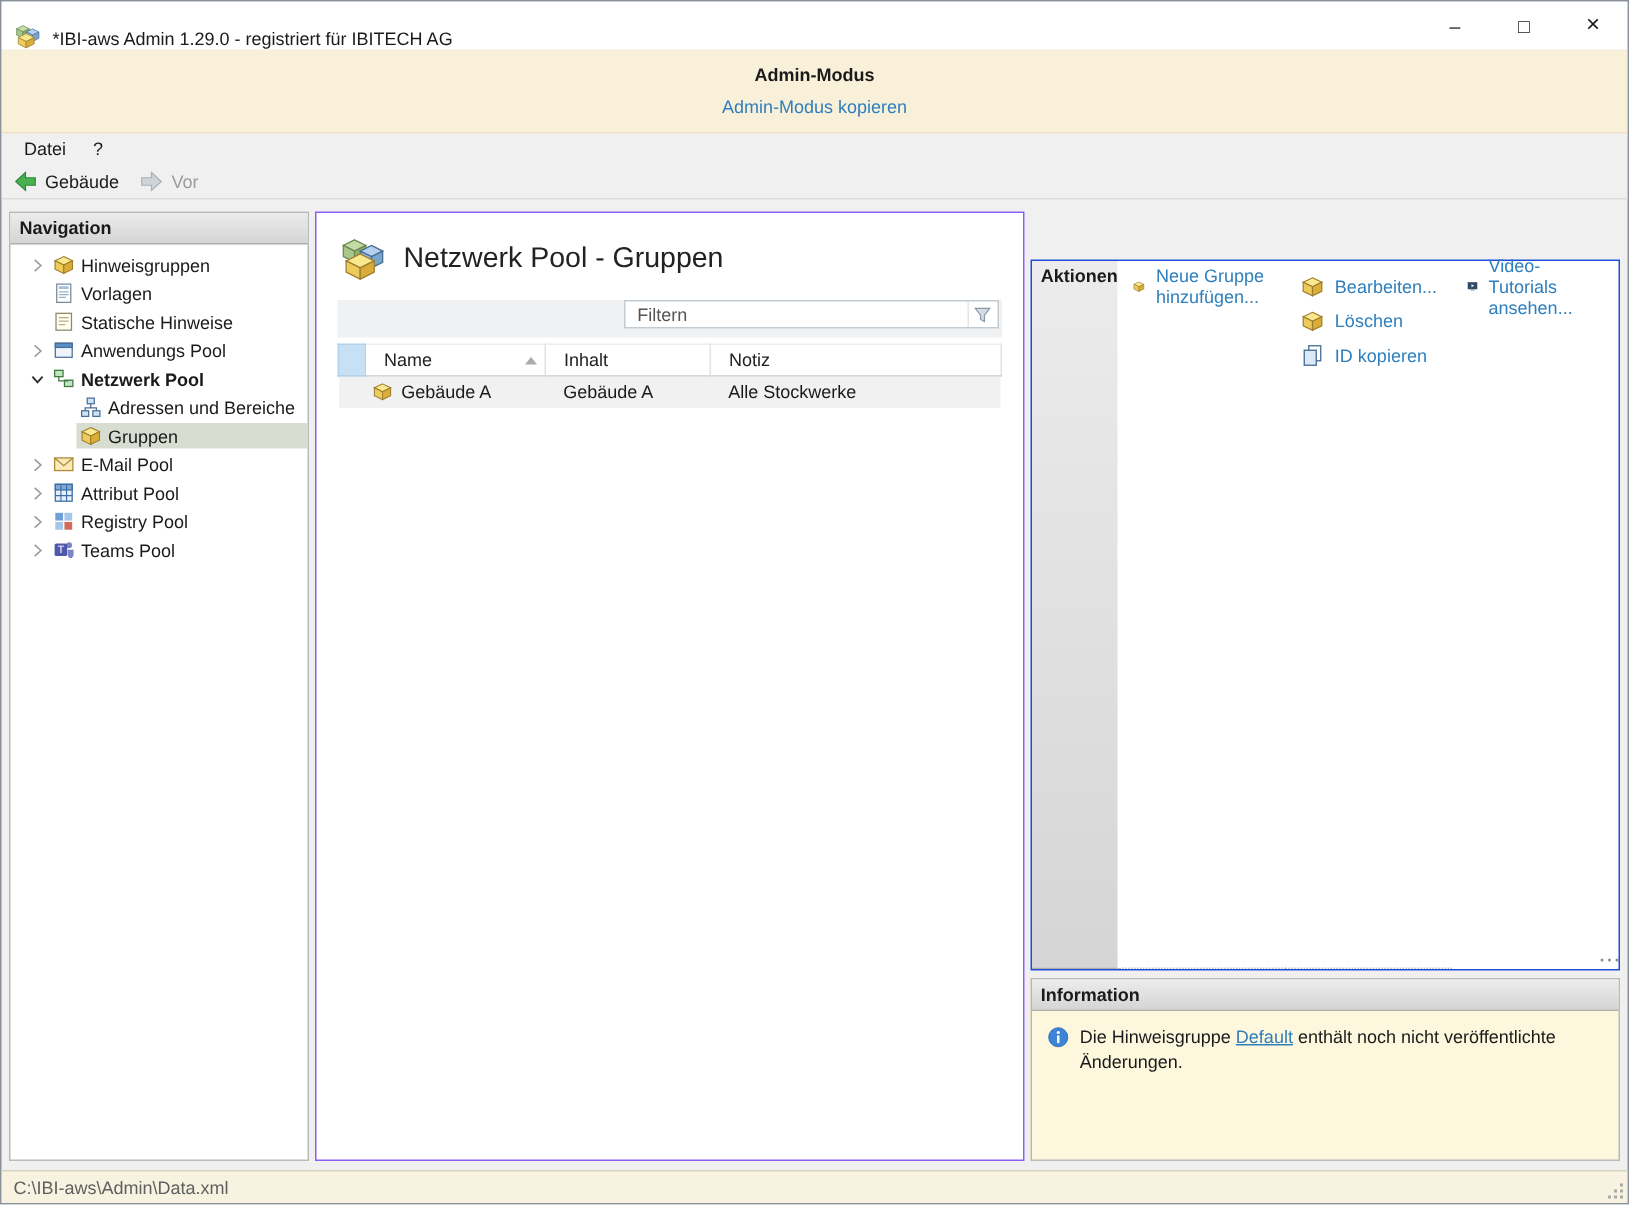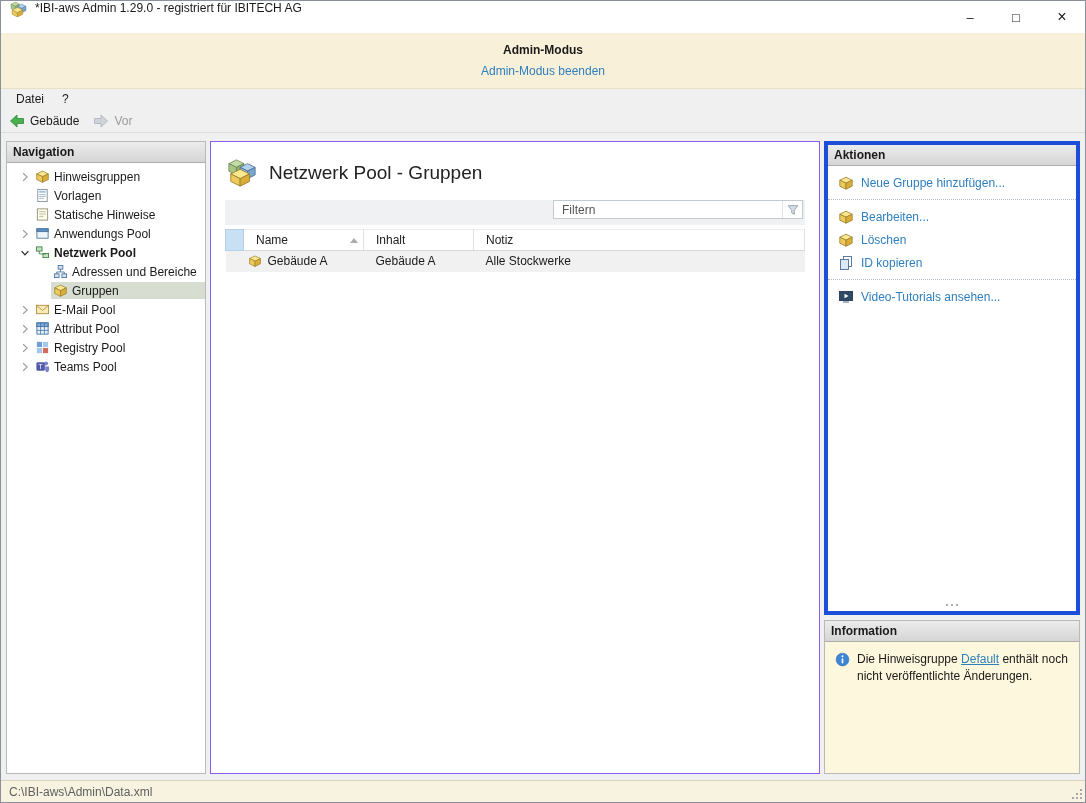--- a/index.html
+++ b/index.html
@@ -4,21 +4,21 @@
 <style>
   * { margin:0; padding:0; box-sizing:border-box; }
   html,body { width:1086px; height:803px; background:#e8e8e8; }
   .window {
     width:1086px; height:803px; border:1px solid #8a919a;
     display:flex; flex-direction:column; background:#f0f0f0;
     font-family:"Liberation Sans", sans-serif; font-size:12px; color:#1a1a1a;
     overflow:hidden;
   }
   
-  .titlebar { flex:0 0 32px; background:#ffffff; display:flex; align-items:flex-start; }
+  .titlebar { flex:0 0 32px; background:#ffffff; display:flex; align-items:flex-end; }
   .app-icon { margin-left:9px; width:17px; height:17px; }
   .title-text { margin-left:8px; }
   .win-controls { margin-left:auto; display:flex; height:100%; }
   .win-btn { width:46px; display:flex; align-items:center; justify-content:center; font-size:13px; cursor:pointer; }
   .win-btn.close { font-size:16px; }
   
   .banner { flex:0 0 56px; background:#f9f0da; text-align:center; border-bottom:1px solid #ece0c4; }
   .banner-title { margin-top:10px; font-weight:bold; }
   .banner-link { display:inline-block; margin-top:7px; color:#2e7fbe; cursor:pointer; }
   
@@ -58,21 +58,21 @@
   .grid th.col-inhalt { width:110px; }
   .sort-asc { position:absolute; right:5px; top:8px; width:0; height:0;
     border-left:4px solid transparent; border-right:4px solid transparent; border-bottom:5px solid #ababab; }
   .grid td { height:21px; line-height:21px; background:#f1f1f1; padding-left:12px; white-space:nowrap; overflow:hidden; }
   .grid td.sel-col { padding:0; }
   .grid td.cell-name { padding-left:4px; }
   .grid td.cell-name svg { vertical-align:-3px; }
   .grid td.cell-name span { margin-left:6px; }
   
   .right-col { flex:0 0 256px; margin-left:4px; display:flex; flex-direction:column; min-height:0; }
-  .actions-panel { flex:0 0 474px; background:#fff; border:4px solid #1d4ed8; display:flex; flex-direction:column; }
+  .actions-panel { flex:0 0 474px; background:#fff; border:1px solid #1d4ed8; display:flex; flex-direction:row;margin-top:32px; }
   .action-group { padding:5px 10px; border-bottom:1px dotted #b4bec8; }
   .action-group.last { border-bottom:none; }
   .action-item { display:flex; align-items:center; gap:7px; height:23px; cursor:pointer; }
   .action-link { color:#2e7fbe; }
   .splitter { margin-top:auto; height:12px; display:flex; align-items:center; justify-content:center; gap:3px; cursor:ns-resize; }
   .splitter i { width:2px; height:2px; background:#8f8f8f; border-radius:50%; display:block; }
   .info-panel { margin-top:5px; flex:1; border:1px solid #b9b9b9; background:#fdf8dd; display:flex; flex-direction:column; min-height:0; }
   .info-body { padding:9px 10px; display:flex; gap:7px; line-height:1.4; }
   .info-icon-wrap { flex:0 0 15px; padding-top:1px; }
   .info-link { color:#2e7fbe; text-decoration:underline; cursor:pointer; }
@@ -207,21 +207,21 @@
     <span class="title-text">*IBI-aws Admin 1.29.0 - registriert für IBITECH AG</span>
     <div class="win-controls">
       <div class="win-btn">–</div>
       <div class="win-btn">□</div>
       <div class="win-btn close">×</div>
     </div>
   </div>
 
   <div class="banner">
     <div class="banner-title">Admin-Modus</div>
-    <a class="banner-link">Admin-Modus beenden</a>
+    <a class="banner-link">Admin-Modus kopieren</a>
   </div>
 
   <div class="menubar">
     <span class="menu-item">Datei</span>
     <span class="menu-item">?</span>
   </div>
 
   <div class="toolbar">
     <span class="tool-btn">
       <svg class="ic ic16">

